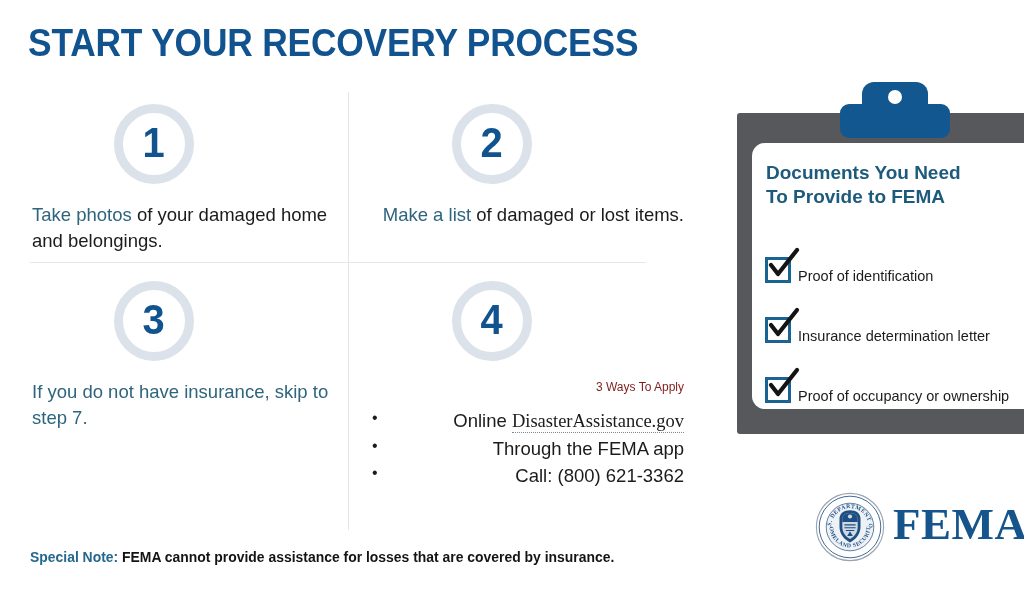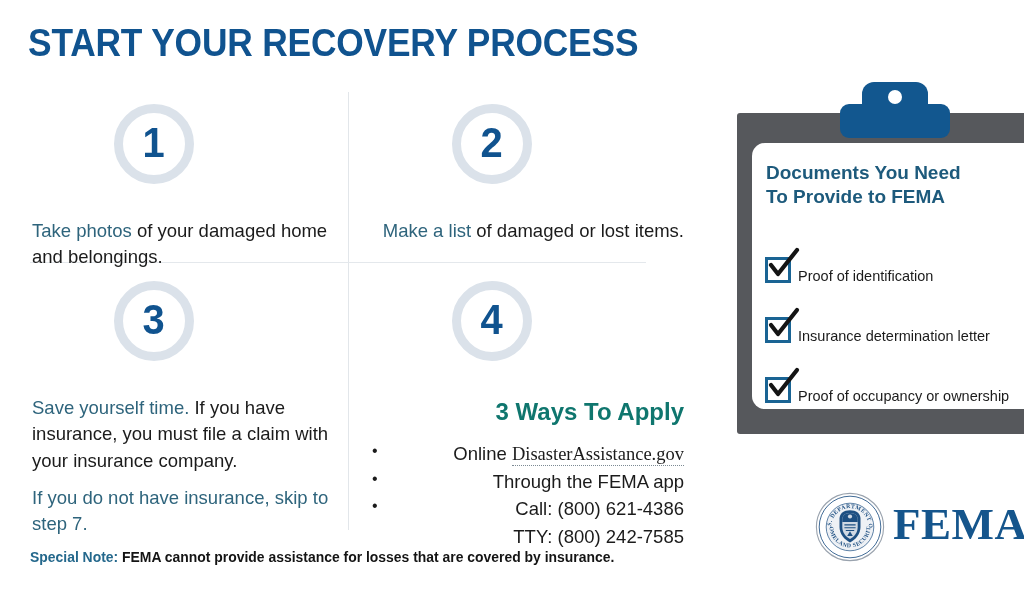--- a/index.html
+++ b/index.html
@@ -43,21 +43,21 @@
     box-sizing:border-box;
     display:flex;align-items:center;justify-content:center;
     position:relative;
   }
   .step-num{
     font-family:"Liberation Sans","DejaVu Sans",sans-serif;
     font-weight:bold;font-size:42px;color:#10538f;
     line-height:1;transform:translateY(-1px) scaleX(0.95);
   }
   .step-body{
-    margin-top:34px;
+    margin-top:18px;
     font-size:18.5px;line-height:1.42;
     color:#1b1b1b;
   }
   .step-body p{margin:0 0 11px 0;}
   .step-body p:last-child{margin-bottom:0;}
   .hl{color:#2e647c;}
   .teal-para{color:#2e647c;}
 
   
   #step1{left:32px;top:104px;}
@@ -66,21 +66,21 @@
   #step2 .step-circle{margin-left:80px;}
   #step3{left:32px;top:281px;}
   #step3 .step-circle{margin-left:82px;}
   #step4{left:372px;top:281px;}
   #step4 .step-circle{margin-left:80px;}
   #step1 .step-body,#step3 .step-body{width:300px;}
   #step2 .step-body,#step4 .step-body{width:312px;text-align:right;}
 
   
   .apply-head{
-    color:#0f766e;font-size:24px;margin:0 0 3px 0;font-weight:bold;
+    color:#7f1d1d;font-size:12px;margin:0 0 3px 0;
   }
   .apply-list{list-style:none;margin:0;padding:0;}
   .apply-list li{
     position:relative;padding-left:12px;
     font-size:18.5px;line-height:1.47;color:#1b1b1b;
     white-space:nowrap;
   }
   .apply-list li.bulleted::before{
     content:"\2022";position:absolute;left:0;top:-1px;
     color:#1b1b1b;font-size:16px;
@@ -182,36 +182,34 @@
     <div class="step-body">
       <p><span class="hl">Make a list</span><span> of damaged or lost items.</span></p>
     </div>
   </div>
 
   <div class="step" id="step3">
     <div class="step-circle">
       <span class="step-num">3</span>
     </div>
     <div class="step-body">
-      <p><span class="hl">Save yourself time.</span><span> If you have insurance, you must file a claim with your insurance company.</span></p>
       <p class="teal-para">If you do not have insurance, skip to step 7.</p>
     </div>
   </div>
 
   <div class="step" id="step4">
     <div class="step-circle">
       <span class="step-num">4</span>
     </div>
     <div class="step-body">
       <p class="apply-head">3 Ways To Apply</p>
       <ul class="apply-list">
         <li class="bulleted"><span>Online </span><span class="dotted-link">DisasterAssistance.gov</span></li>
         <li class="bulleted">Through the FEMA app</li>
-        <li class="bulleted">Call: (800) 621-4386</li>
-        <li class="sub">TTY: (800) 242-7585</li>
+        <li class="bulleted">Call: (800) 621-3362</li>
       </ul>
     </div>
   </div>
 
   <div class="clipboard">
     <div class="clip-frame"></div>
     <div class="clip-paper"></div>
 
     <div class="clip-top">
       <div class="clip-tab"></div>

